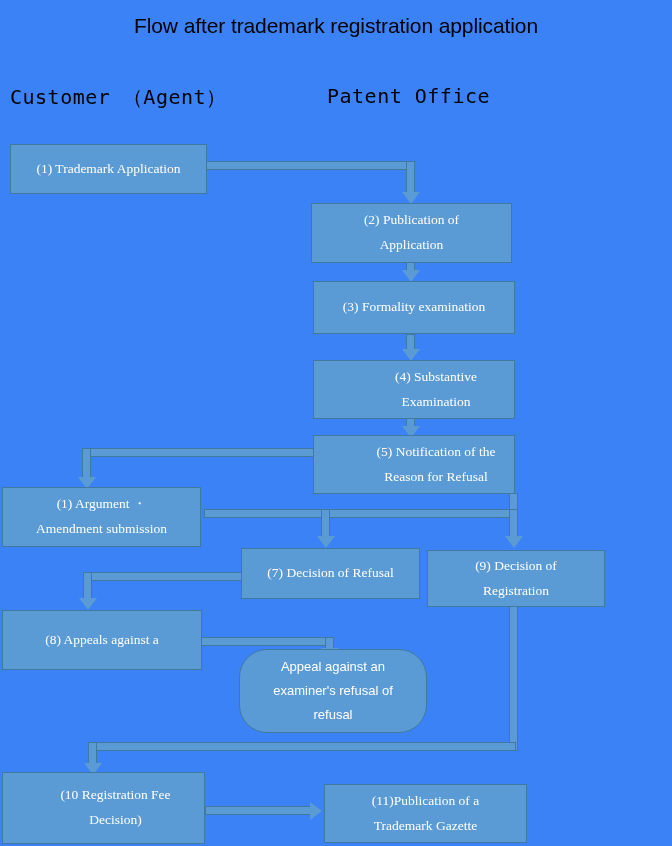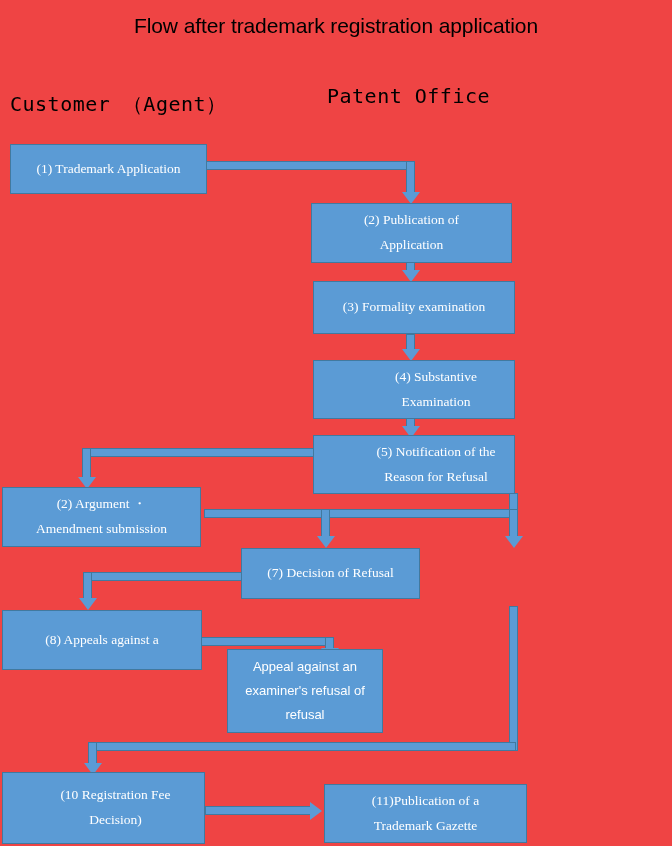--- a/index.html
+++ b/index.html
@@ -4,21 +4,21 @@
 <style>
   html, body {
     margin: 0;
     padding: 0;
     background: #ffffff;
   }
   #canvas {
     position: relative;
     width: 672px;
     height: 846px;
-    background: #ef4444;
+    background: #3b82f6;
     overflow: hidden;
     font-family: "Liberation Serif", "DejaVu Serif", serif;
   }
 
   
   .chart-title {
     position: absolute;
     left: 0;
     top: 14px;
     width: 672px;
@@ -32,21 +32,21 @@
   }
   .lane-label {
     position: absolute;
     font-family: "DejaVu Sans Mono", "Liberation Mono", monospace;
     font-size: 20px;
     font-weight: 400;
     color: #000000;
     white-space: nowrap;
     letter-spacing: 0.5px;
   }
-  .lane-customer { left: 10px; top: 91px; }
+  .lane-customer { left: 10px; top: 84px; }
   .lane-office   { left: 327px; top: 84px; }
 
   
   .node {
     position: absolute;
     box-sizing: border-box;
     background: #5B9BD5;
     border: 1px solid #41799F;
     color: #ffffff;
     display: flex;
@@ -157,34 +157,38 @@
     <span class="ln">(4) Substantive</span>
     <span class="ln">Examination</span>
   </div>
 
   <div class="node" style="left:313px; top:435px; width:202px; height:59px;padding-left:48px;">
     <span class="ln">(5) Notification of the</span>
     <span class="ln">Reason for Refusal</span>
   </div>
 
   <div class="node" style="left:2px; top:487px; width:199px; height:60px;">
-    <span class="ln">(2) Argument ・</span>
+    <span class="ln">(1) Argument ・</span>
     <span class="ln">Amendment submission</span>
   </div>
 
   <div class="node" style="left:241px; top:548px; width:179px; height:51px;">
     <span class="ln">(7) Decision of Refusal</span>
   </div>
 
+  <div class="node" style="left:427px; top:550px; width:178px; height:57px;">
+    <span class="ln">(9) Decision of</span>
+    <span class="ln">Registration</span>
+  </div>
 
   <div class="node" style="left:2px; top:610px; width:200px; height:60px;font-family:Liberation Serif, serif;">
     <span class="ln">(8) Appeals against a</span>
   </div>
 
-  <div class="node sans" style="left:227px; top:649px; width:156px; height:84px;">
+  <div class="node sans" style="left:239px; top:649px; width:188px; height:84px;border-radius:28px;">
     <span class="ln">Appeal against an</span>
     <span class="ln">examiner's refusal of</span>
     <span class="ln">refusal</span>
   </div>
 
   <div class="node" style="left:2px; top:772px; width:203px; height:72px;padding-left:28px;">
     <span class="ln">(10 Registration Fee</span>
     <span class="ln">Decision)</span>
   </div>
 

